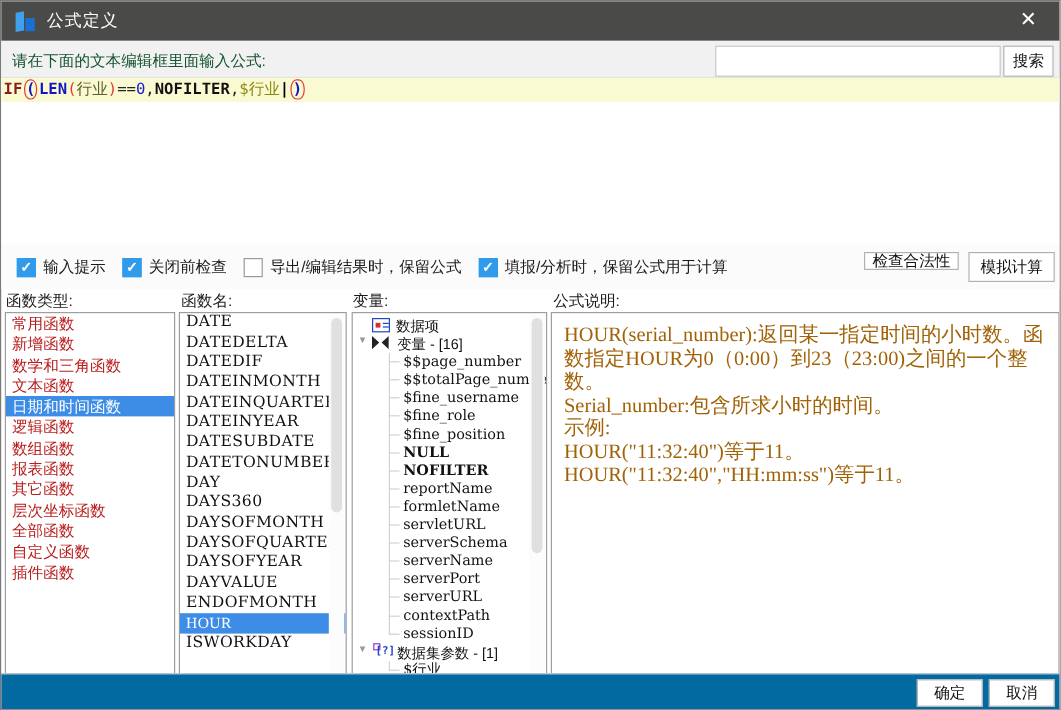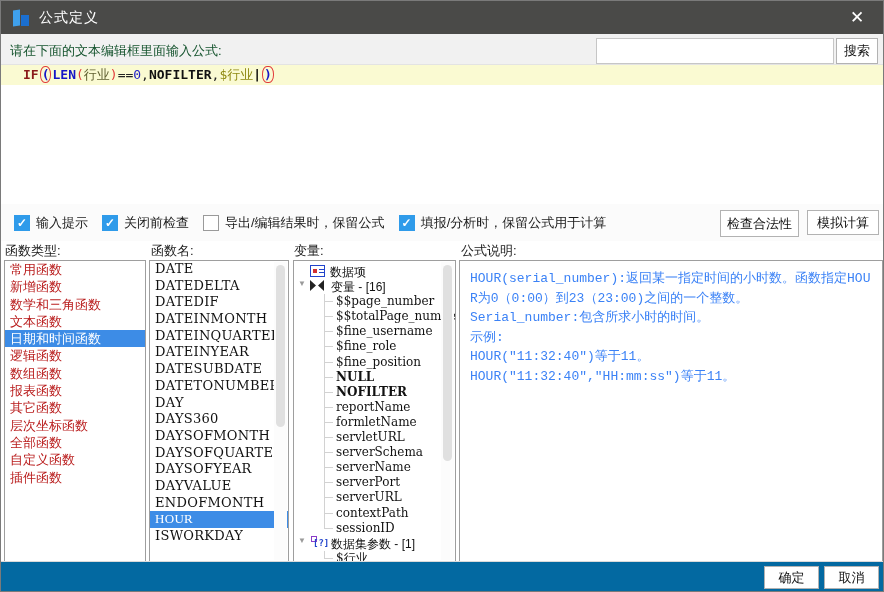--- a/index.html
+++ b/index.html
@@ -19,39 +19,39 @@
   .instruction{position:absolute;left:9px;top:41px;font-size:13px;color:#14532d;}
   .search-input{position:absolute;right:49px;top:37px;width:238px;height:26px;box-sizing:border-box;
                 border:1px solid #c6c6c6;background:#fff;font-size:12px;padding:0 6px;outline:none;}
   .btn{background:#ffffff;border:1px solid #b2b2b2;box-sizing:border-box;font-size:13px;color:#111;
        display:flex;align-items:center;justify-content:center;cursor:pointer;font-family:"Liberation Sans",sans-serif;}
   .search-btn{position:absolute;right:5px;top:37px;width:42px;height:26px;}
   
   .editor{position:absolute;left:0;top:64px;right:0;height:139px;background:#ffffff;cursor:text;}
   .formula-line{height:20px;background:#fafad2;white-space:pre;padding:1px 2px 0 2px;box-sizing:border-box;
                 font-family:"DejaVu Sans Mono",monospace;font-size:13px;line-height:18px;}
-  .tk-kw{color:#8b1a1a;font-weight:700;margin-left:20px;}
+  .tk-kw{color:#8b1a1a;font-weight:700;}
   .tk-pm{color:#1515c8;font-weight:700;border:1px solid #e23b3b;border-radius:5px/8px;padding:0 1px;margin:0 1px;}
   .tk-fn{color:#1515c8;font-weight:700;}
   .tk-pr{color:#e23b3b;}
   .tk-fld{color:#5f5f30;}
   .tk-op{color:#222;}
   .tk-num{color:#2020c8;}
   .tk-cst{color:#111;font-weight:700;}
   .tk-varb{color:#8f8a12;}
   .tk-cur{color:#000;font-weight:700;}
   
   .options-row{position:absolute;left:0;top:203px;right:0;height:37px;background:#fbfbfb;}
   .cbs{position:absolute;left:13px;top:0;height:37px;display:flex;align-items:center;gap:14px;}
   .cb-item{display:flex;align-items:center;gap:6px;}
   .cb-box{width:16px;height:16px;box-sizing:border-box;border:1px solid #9a9a9a;background:#fff;
           display:flex;align-items:center;justify-content:center;color:#fff;font-size:12px;line-height:12px;cursor:pointer;}
   .cb-box.checked{background:#2f9bea;border-color:#2f9bea;font-weight:700;}
   .cb-label{font-size:13px;color:#1a1a1a;}
-  .check-btn{position:absolute;right:84px;top:6px;width:79px;height:27px;}
+  .check-btn{position:absolute;right:84px;top:6px;width:79px;height:15px;}
   .sim-btn{position:absolute;right:4px;top:6px;width:72px;height:25px;}
   
   .col-label{position:absolute;top:241px;font-size:13px;color:#1a1a1a;}
   
   .panel{position:absolute;top:259px;height:302px;box-sizing:border-box;border:1px solid #9e9e9e;background:#fff;overflow:hidden;}
   .p1{left:3px;width:142px;}
   .p2{left:148px;width:140px;}
   .p3{left:292px;width:163px;}
   .p4{left:458px;width:424px;}
   .p1 .item{height:17.3px;line-height:17.3px;padding-left:5px;font-size:13px;color:#b91c1c;white-space:nowrap;cursor:default;}
@@ -76,21 +76,21 @@
   .kid-row.bold{font-weight:700;}
   
   .ic-dataitem{box-sizing:border-box;border:1px solid #2244cc;background:#fff;width:15px;height:12px;margin-top:1px;}
   .ic-dataitem::before{content:"";position:absolute;left:2px;top:3px;width:4px;height:4px;background:#d03030;}
   .ic-dataitem::after{content:"";position:absolute;left:8px;top:3px;width:5px;height:1px;background:#2244cc;box-shadow:0 3px 0 #2244cc;}
   .ic-variable svg{display:block;margin-top:1px;}
   .ic-dsparam::before{content:"";position:absolute;left:1px;top:0;width:6px;height:6px;box-sizing:border-box;border:1px solid #8a3cc8;background:#fff;}
   .ic-dsparam::after{content:"[?]";position:absolute;left:3px;top:2px;font-size:9px;color:#2244cc;font-weight:700;
                      font-family:"DejaVu Sans Mono",monospace;}
   
-  .desc{padding:8px 10px;font-family:Liberation Mono, monospace;font-size:13px;line-height:19.5px;color:#3b82f6;
+  .desc{padding:8px 10px;font-family:Liberation Serif, serif;font-size:17px;line-height:19.5px;color:#a16207;
         word-wrap:break-word;word-break:break-all;}
   
   .footer{position:absolute;left:0;bottom:0;right:0;height:30px;background:#0369a1;border-top:1px solid #dadada;box-sizing:border-box;}
   .ok-btn{position:absolute;right:64px;top:4px;width:55px;height:23px;}
   .cancel-btn{position:absolute;right:4px;top:4px;width:55px;height:23px;}
 </style>
 </head>
 <body>
 
 <div class="dialog">

